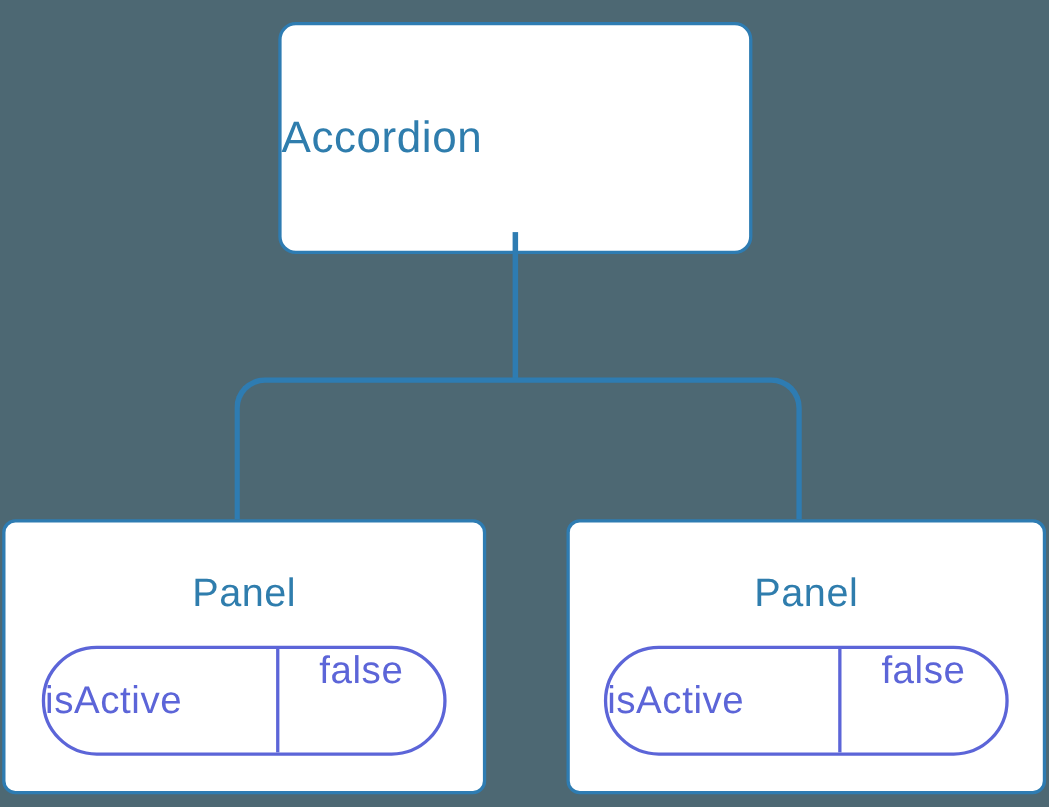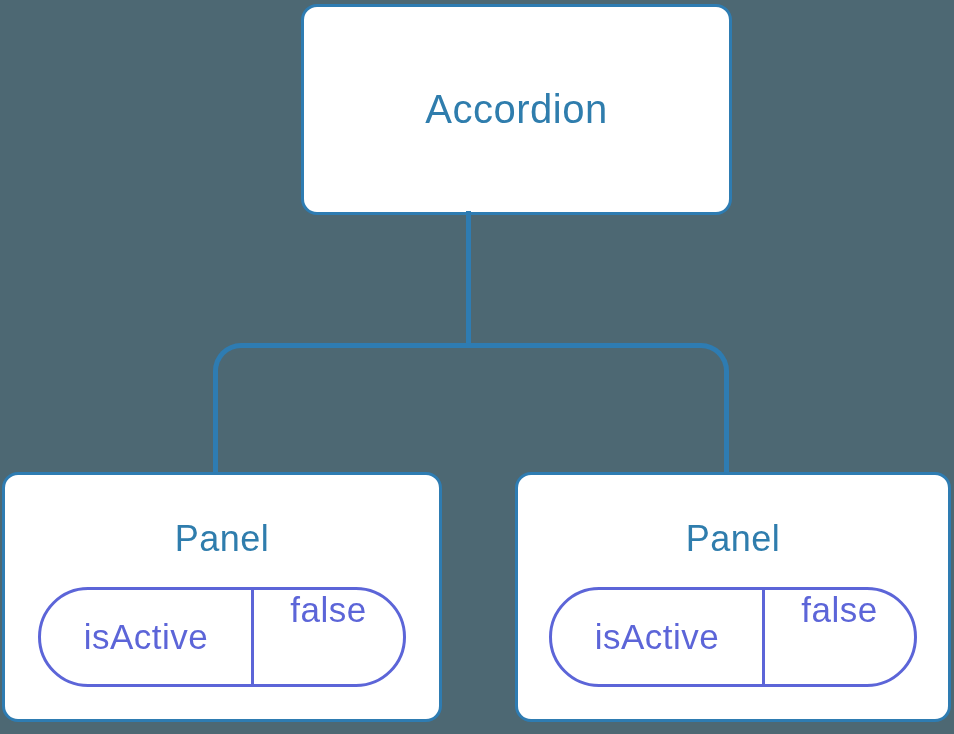--- a/index.html
+++ b/index.html
@@ -14,26 +14,24 @@
 
   .node {
     position: absolute;
     background: #ffffff;
     border: 3px solid #2e7cb2;
     border-radius: 16px;
     box-sizing: border-box;
   }
 
   #accordion-node {
-    left: 253px; top: 4px;
+    left: 253px; top: 20px;
     width: 431px; height: 211px;
     display: flex;
     align-items: center;
-    justify-content: center;
-    margin-left: 48px;
   }
 
   .node-title {
     color: #2f7dad;
     font-size: 40px;
     font-weight: 500;
     letter-spacing: 0.5px;
   }
 
   
@@ -55,20 +53,21 @@
     background: transparent;
   }
 
   .panel-node {
     display: flex;
     flex-direction: column;
     align-items: center;
     padding-top: 42px;
     top: 472px;
     height: 250px;
+    border-radius: 12px;
   }
   #panel-node-left  { left: 2px;   width: 440px; }
   #panel-node-right { left: 515px; width: 436px; }
 
   .panel-title {
     color: #2f7dad;
     font-size: 36px;
     font-weight: 500;
     line-height: 1.2;
     letter-spacing: 0.5px;
@@ -82,21 +81,20 @@
     border: 3px solid #5c65d8;
     border-radius: 50px;
     display: flex;
     align-items: stretch;
     background: #ffffff;
   }
   .state-key-cell {
     flex: 0 0 58%;
     display: flex;
     align-items: center;
-    justify-content: center;
     border-right: 3px solid #5c65d8;
   }
   .state-value-cell {
     flex: 1 1 auto;
     display: flex;
     justify-content: center;
   }
   .pill-text {
     color: #5c65d8;
     font-size: 35px;

